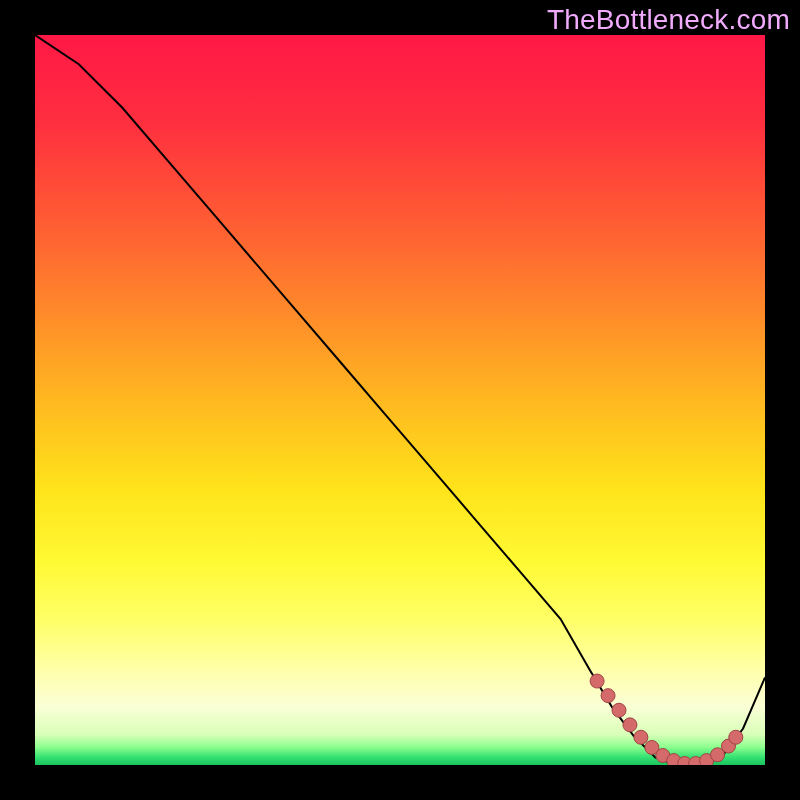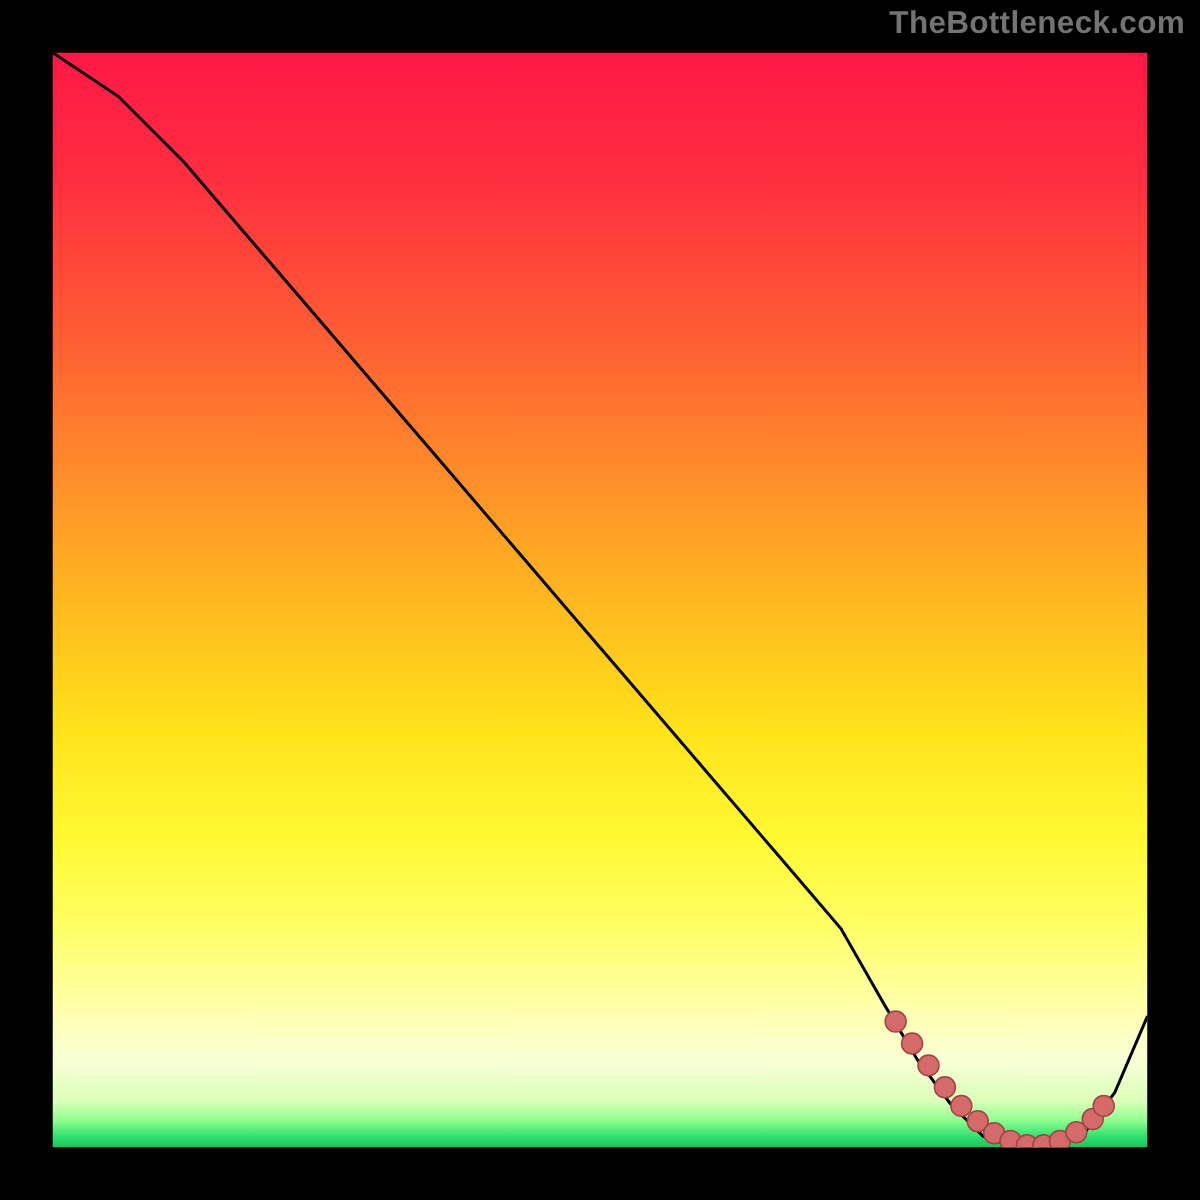--- a/index.html
+++ b/index.html
@@ -16,23 +16,23 @@
     left: 0;
     top: 0;
     width: 800px;
     height: 800px;
     background: #000000;
   }
   .watermark {
     position: absolute;
     top: 4px;
     right: 10px;
-    color: #737373;
-    font-size: 21px;
-    font-weight: 700;
+    color: #f0abfc;
+    font-size: 28px;
+    font-weight: 400;
     letter-spacing: 0.2px;
     user-select: none;
   }
   .plot {
     position: absolute;
     left: 35px;
     top: 35px;
     width: 730px;
     height: 730px;
   }

